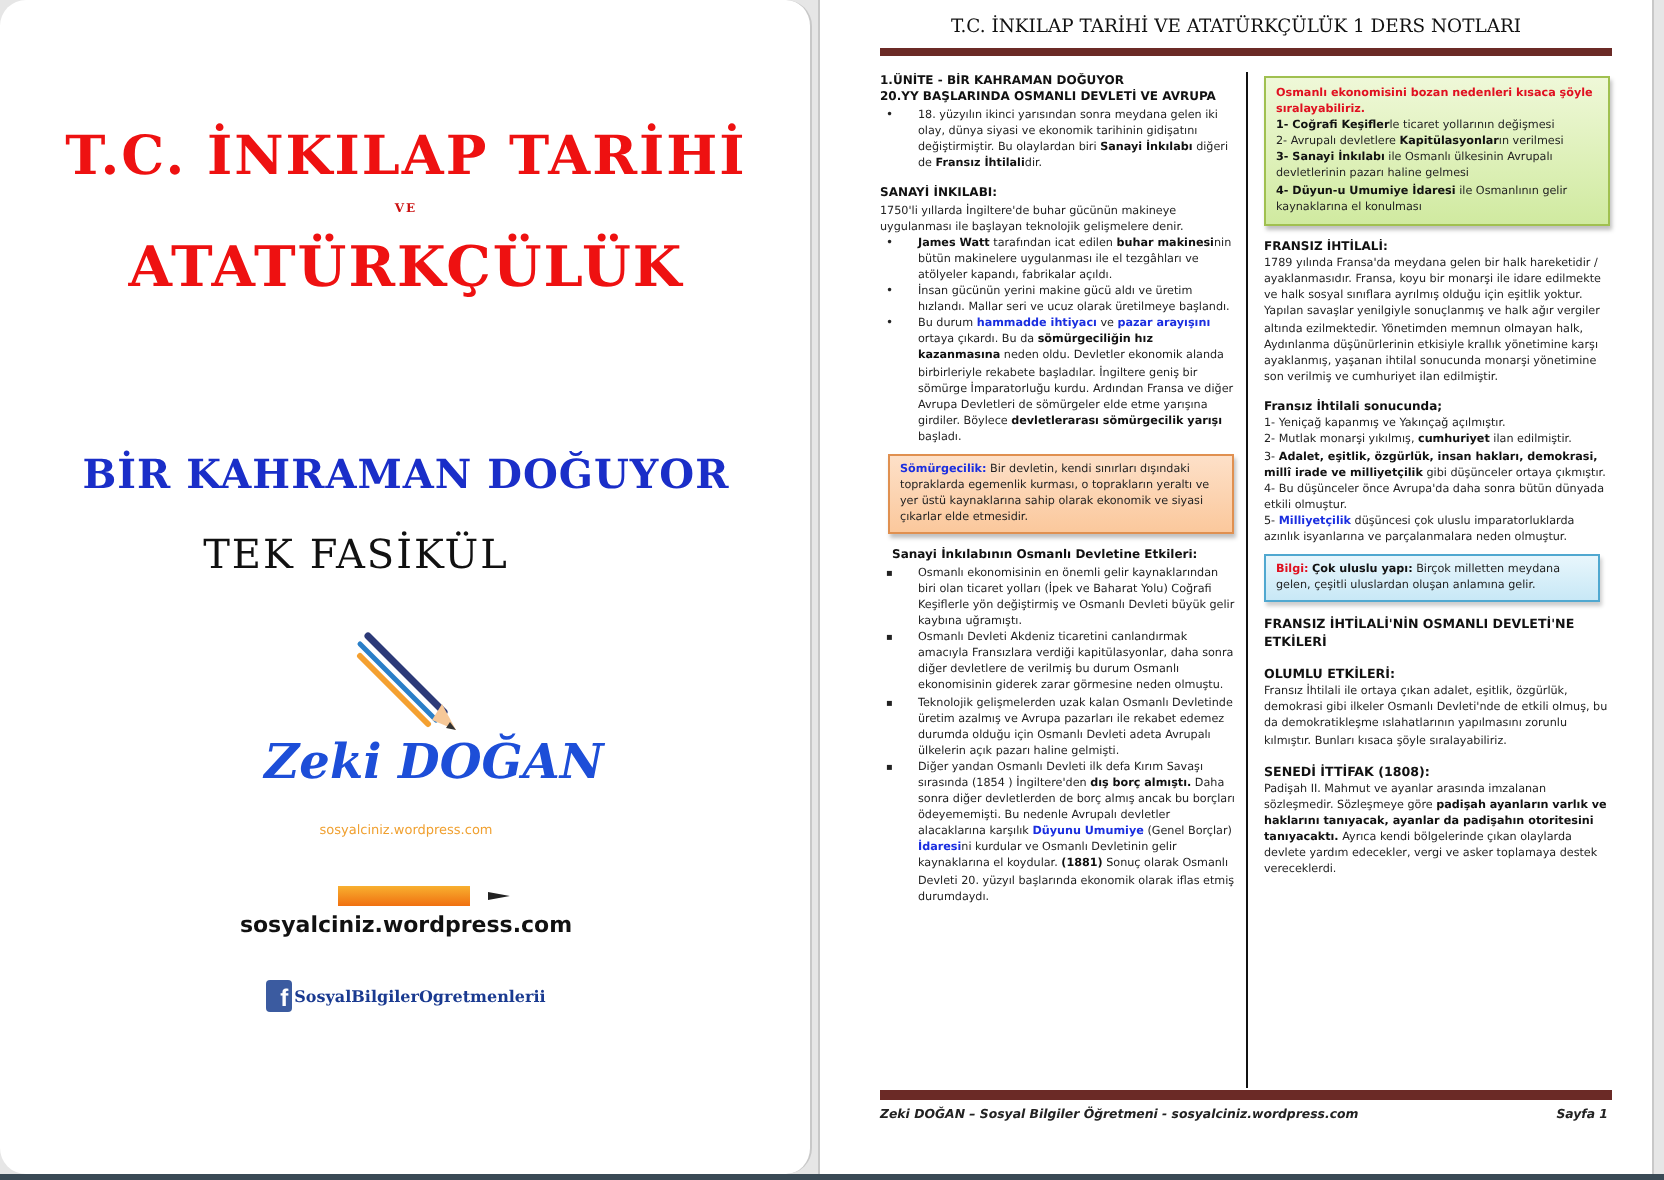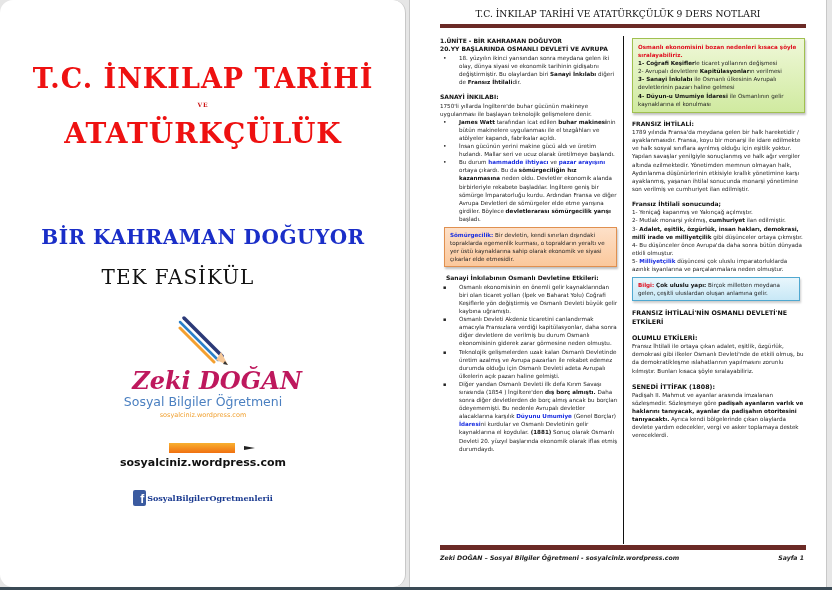--- a/index.html
+++ b/index.html
@@ -21,21 +21,21 @@
   .ct2 { top: 117px; font-size: 28px; }
   .unit-label { position: absolute; top: 198px; left: 0; width: 406px; text-align: center;
     font-family: "DejaVu Serif", serif; font-weight: bold; font-size: 8px; color: #111; }
   .unit-title { position: absolute; top: 225px; left: 0; width: 406px; text-align: center;
     font-family: "DejaVu Serif", serif; font-weight: bold; font-size: 20px; color: #1a2ec8; letter-spacing: 0.5px; }
   .fascicle { position: absolute; top: 265px; left: 0; width: 356px; text-align: center;
     font-family: "DejaVu Serif", serif; font-size: 20px; color: #111; letter-spacing: 1px; }
 
   .logo-pencil { position: absolute; left: 178px; top: 316px; width: 55px; height: 50px; }
   .author-name { position: absolute; top: 366px; left: 0; width: 406px; text-align: center;
-    font-family: "DejaVu Serif", serif; font-style: italic; font-weight: bold; font-size: 24px; color: #be185d; padding-left: 28px; }
+    font-family: "DejaVu Serif", serif; font-style: italic; font-weight: bold; font-size: 24px; color: #1d4ed8; padding-left: 28px; }
   .author-role { position: absolute; top: 394px; left: 0; width: 406px; text-align: center;
     font-family: "DejaVu Sans", sans-serif; font-size: 12.5px; color: #4a7fc0; }
   .author-site { position: absolute; top: 411px; left: 0; width: 406px; text-align: center;
     font-size: 6.5px; color: #f0a030; }
 
   .bar-graphic { position: absolute; left: 169px; top: 443px; width: 66px; height: 10px;
     background: linear-gradient(to bottom, #f8b030, #f07010); }
   .arrow-graphic { position: absolute; left: 244px; top: 446px; width: 0; height: 0;
     border-left: 11px solid #222; border-top: 2.5px solid transparent; border-bottom: 2.5px solid transparent; }
   .site-link { position: absolute; top: 456px; left: 0; width: 406px; text-align: center;
@@ -92,35 +92,34 @@
     <div class="fascicle">TEK FASİKÜL</div>
 
     <svg class="logo-pencil" viewBox="0 0 55 50">
       <line x1="6" y1="2" x2="44" y2="40" stroke="#2c3a78" stroke-width="3.5" stroke-linecap="round"></line>
       <line x1="2" y1="6" x2="40" y2="44" stroke="#2a7fc8" stroke-width="2.5" stroke-linecap="round"></line>
       <line x1="2" y1="12" x2="36" y2="46" stroke="#f4a030" stroke-width="3" stroke-linecap="round"></line>
       <polygon points="43,36 38,44 50,49" fill="#f6c898"></polygon>
       <polygon points="47,45 50,49 45,48" fill="#333"></polygon>
     </svg>
     <div class="author-name">Zeki DOĞAN</div>
-    <div class="author-role">Sosyal Bilgiler Öğretmeni</div>
     <div class="author-site">sosyalciniz.wordpress.com</div>
 
     <div class="bar-graphic"></div>
     <div class="arrow-graphic"></div>
     <div class="site-link">sosyalciniz.wordpress.com</div>
 
     <div class="fb-row">
       <span class="fb-icon">f</span>
       <span class="fb-label">SosyalBilgilerOgretmenlerii</span>
     </div>
   </div>
 
   <div class="page page-right">
-    <div class="doc-header">T.C. İNKILAP TARİHİ VE ATATÜRKÇÜLÜK 9 DERS NOTLARI</div>
+    <div class="doc-header">T.C. İNKILAP TARİHİ VE ATATÜRKÇÜLÜK 1 DERS NOTLARI</div>
     <div class="header-rule"></div>
     <div class="col-divider"></div>
 
     <div class="col col-left">
       <div class="h">1.ÜNİTE - BİR KAHRAMAN DOĞUYOR</div>
       <div class="h">20.YY BAŞLARINDA OSMANLI DEVLETİ VE AVRUPA</div>
       <ul class="bul">
         <li><span>18. yüzyılın ikinci yarısından sonra meydana gelen iki olay, dünya siyasi ve ekonomik tarihinin gidişatını değiştirmiştir. Bu olaylardan biri </span><b>Sanayi İnkılabı</b><span> diğeri de </span><b>Fransız İhtilali</b><span>dir.</span></li>
       </ul>
       <div class="sp"></div>

